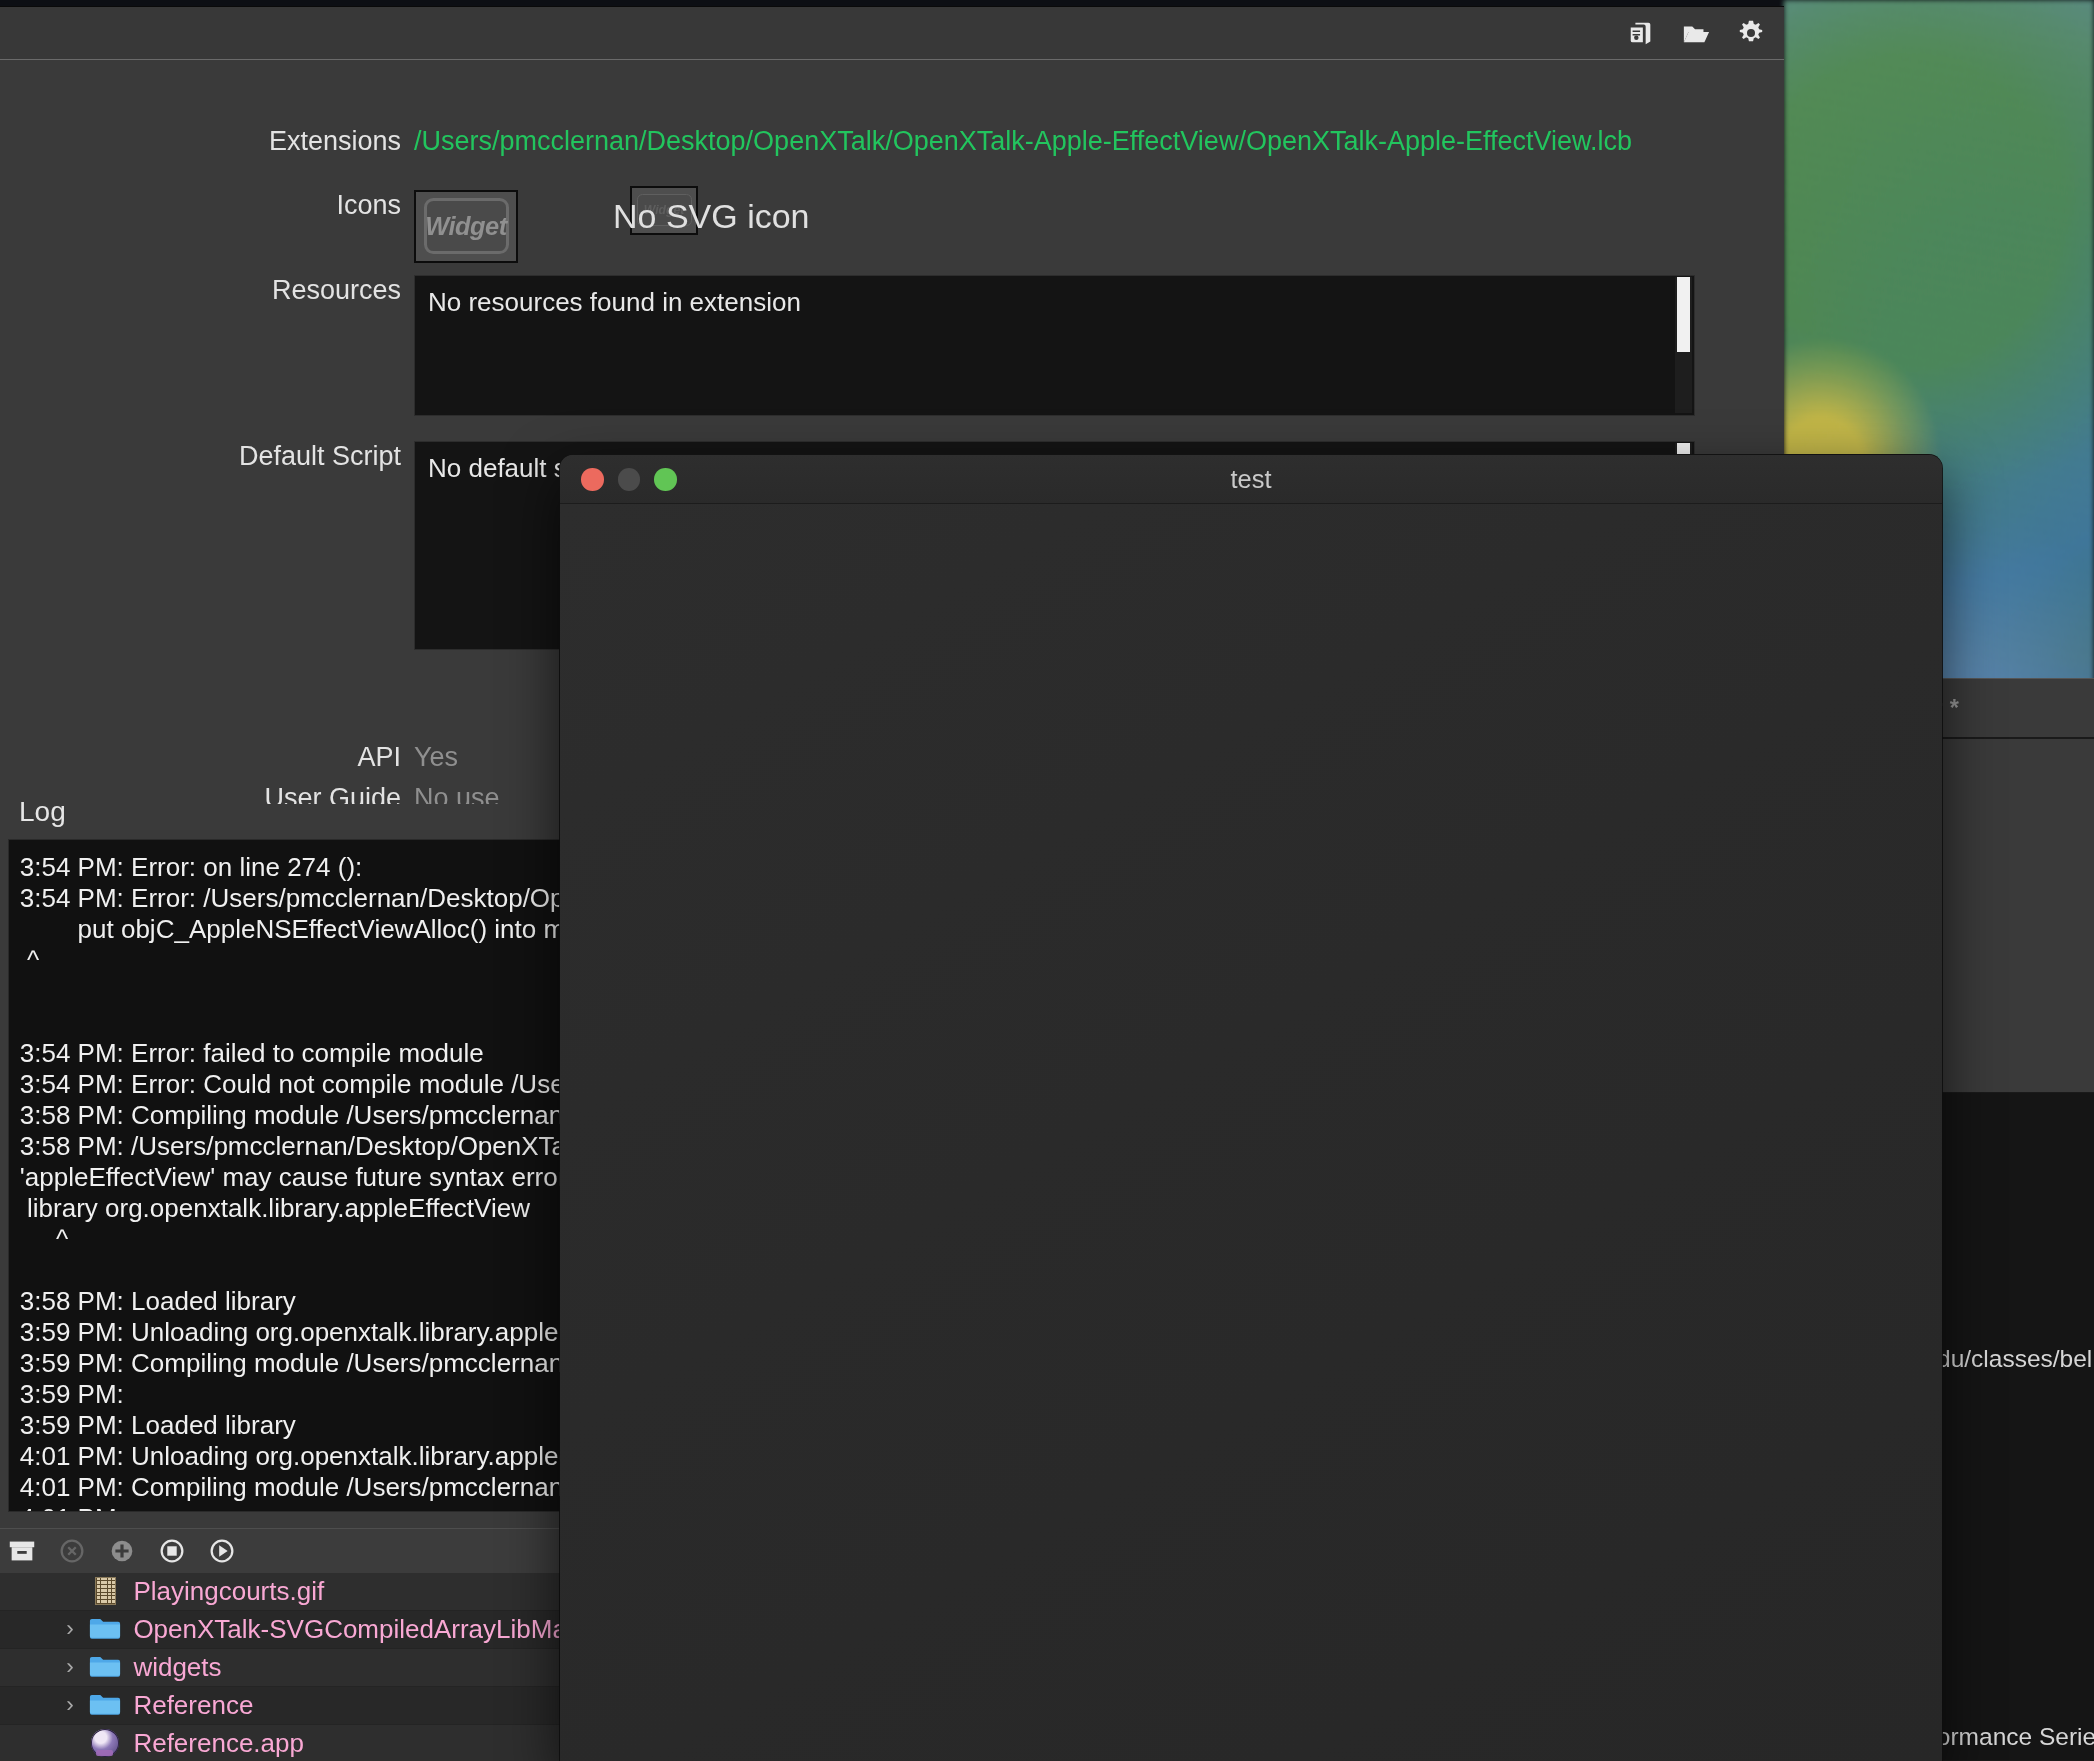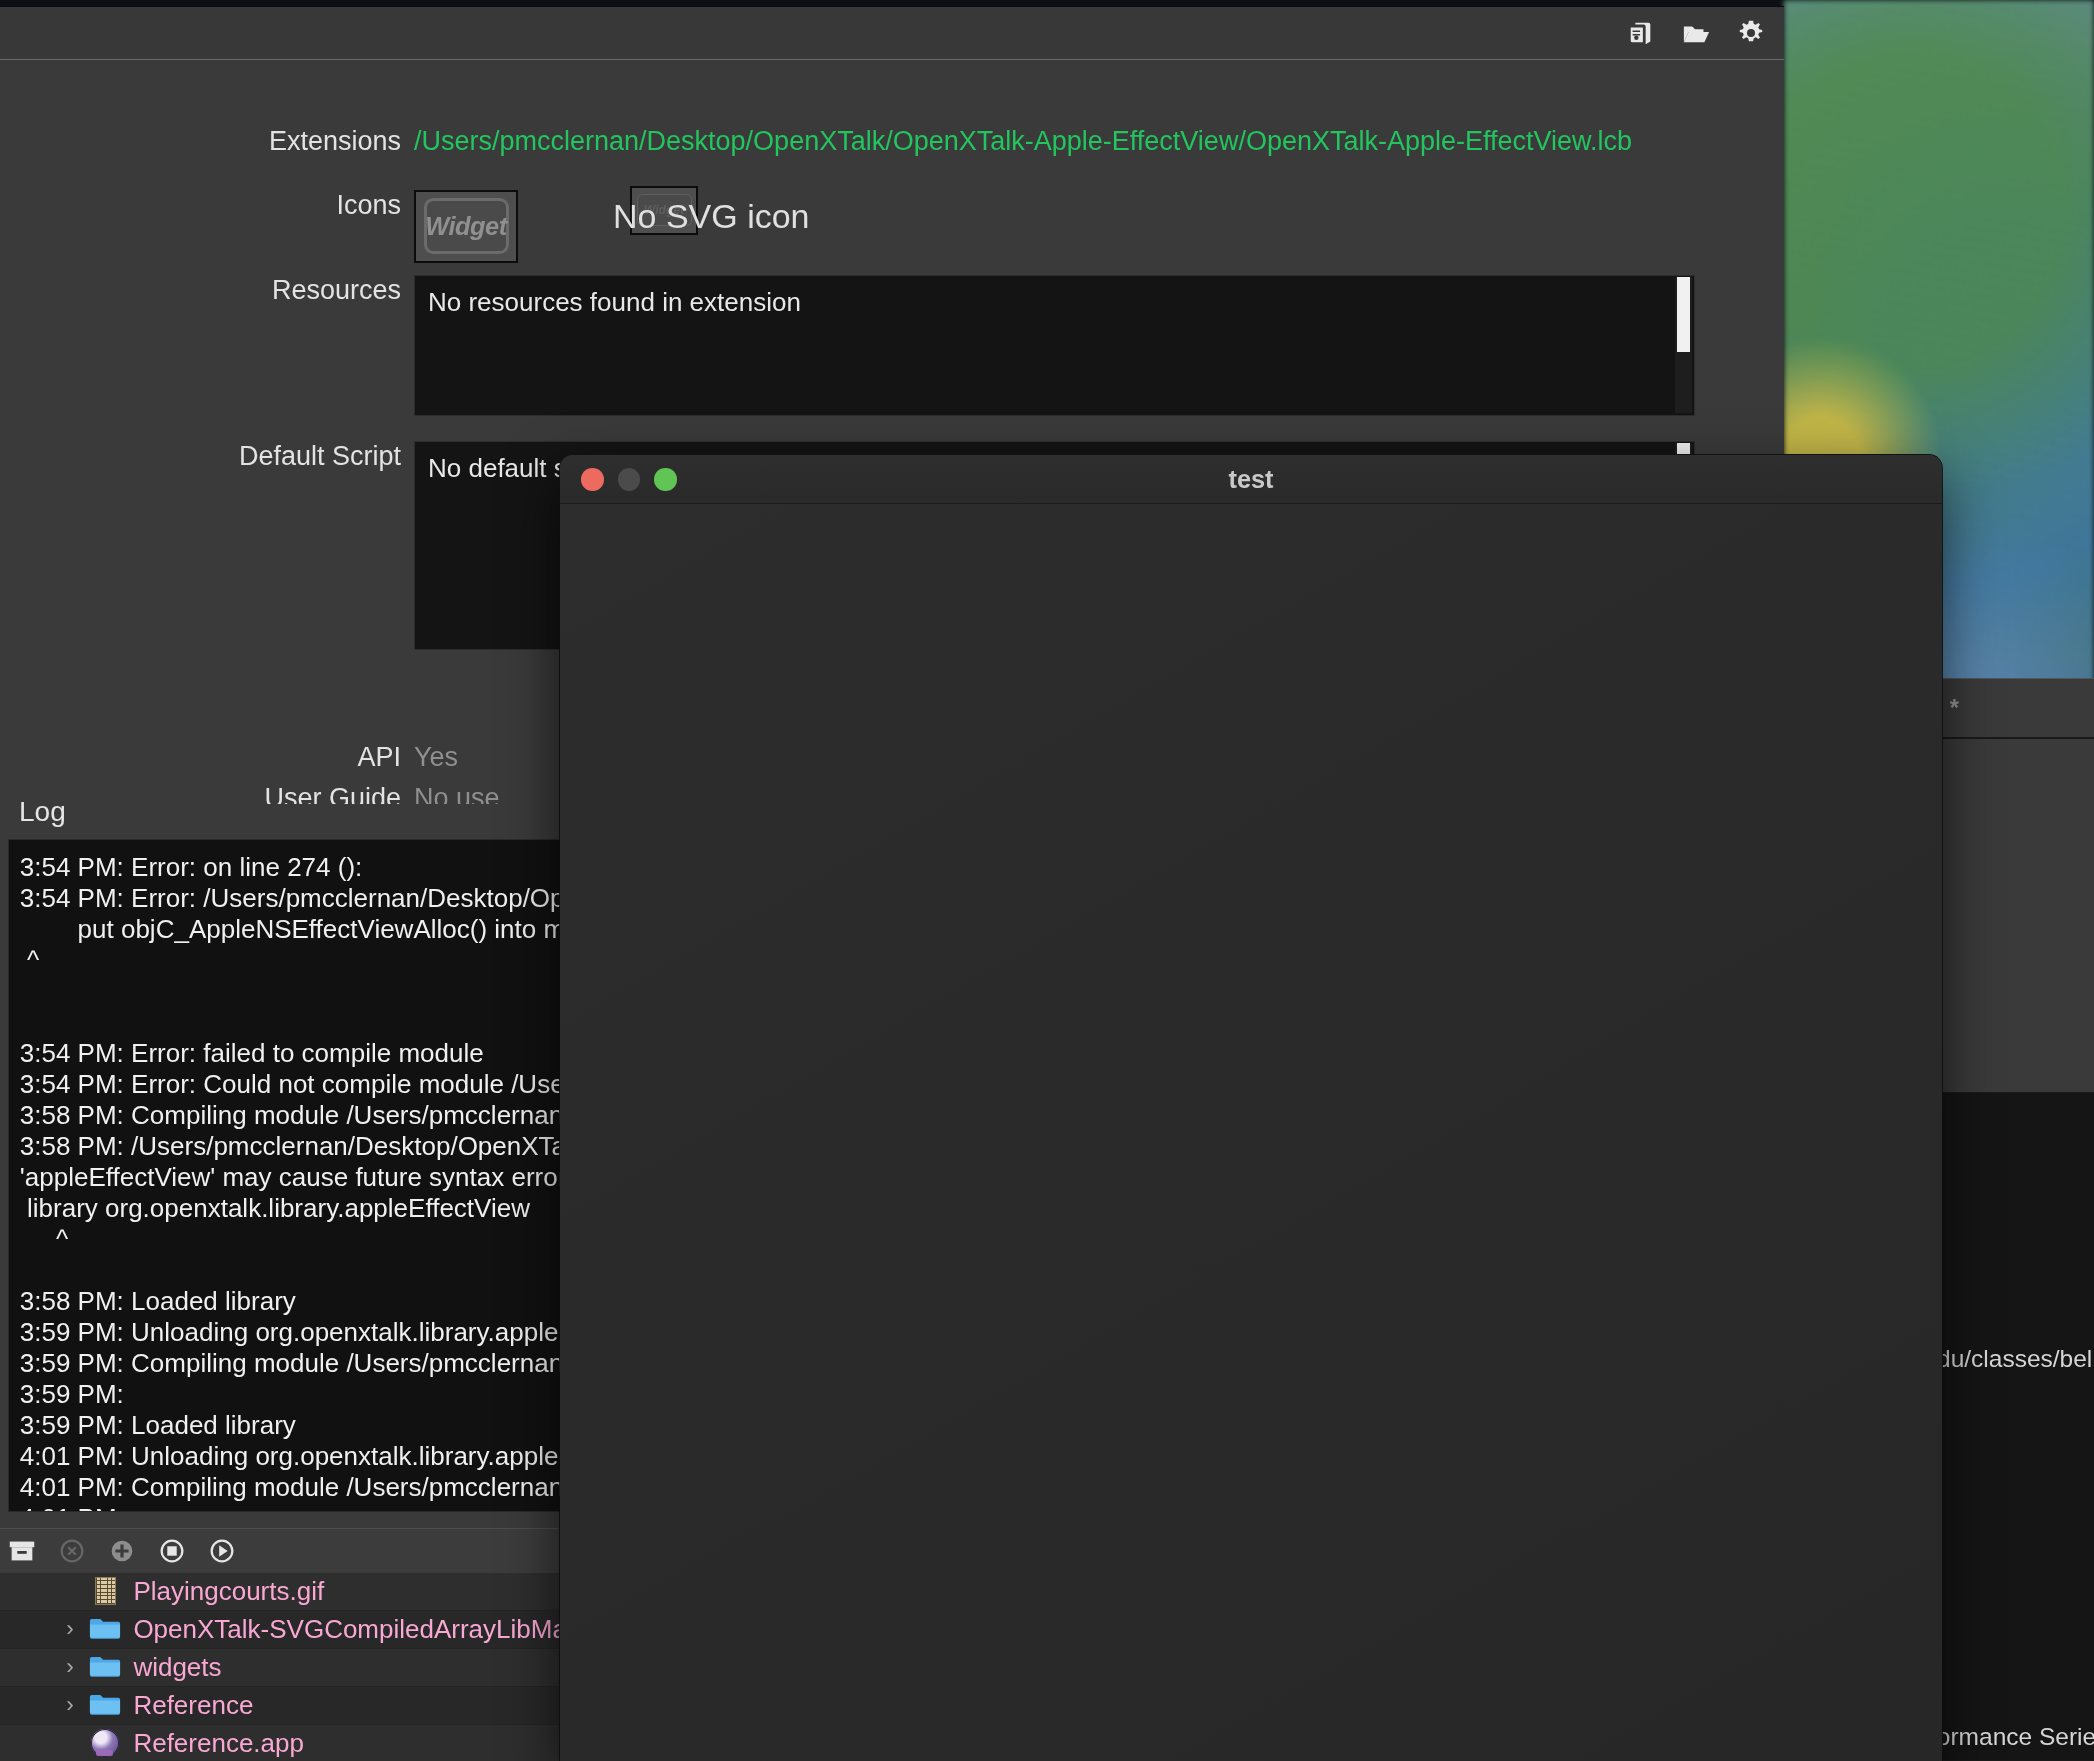--- a/index.html
+++ b/index.html
@@ -311,21 +311,21 @@
   #traffic-lights {
     position: absolute; left: 21px; top: 0; height: 49px;
     display: flex; align-items: center; gap: 14px;
   }
   .tl { width: 22.6px; height: 22.6px; border-radius: 50%; cursor: pointer; }
   #tl-close    { background: #ec6a5e; }
   #tl-minimize { background: #4b4b4b; cursor: default; }
   #tl-zoom     { background: #61c555; }
   #test-title {
     width: 100%; text-align: center;
-    color: #c9c9c9; font-size: 25.4px; font-weight: bold;
+    color: #c9c9c9; font-size: 25.4px; font-weight: normal;
   }
   #test-body {
     position: absolute; left: 0; top: 49px; right: 0; bottom: 0;
     background: linear-gradient(150deg, #2d2d2d 0%, #2a2a2a 45%, #272727 100%);
   }
 </style>
 </head>
 <body>
 
 <div id="desktop">

